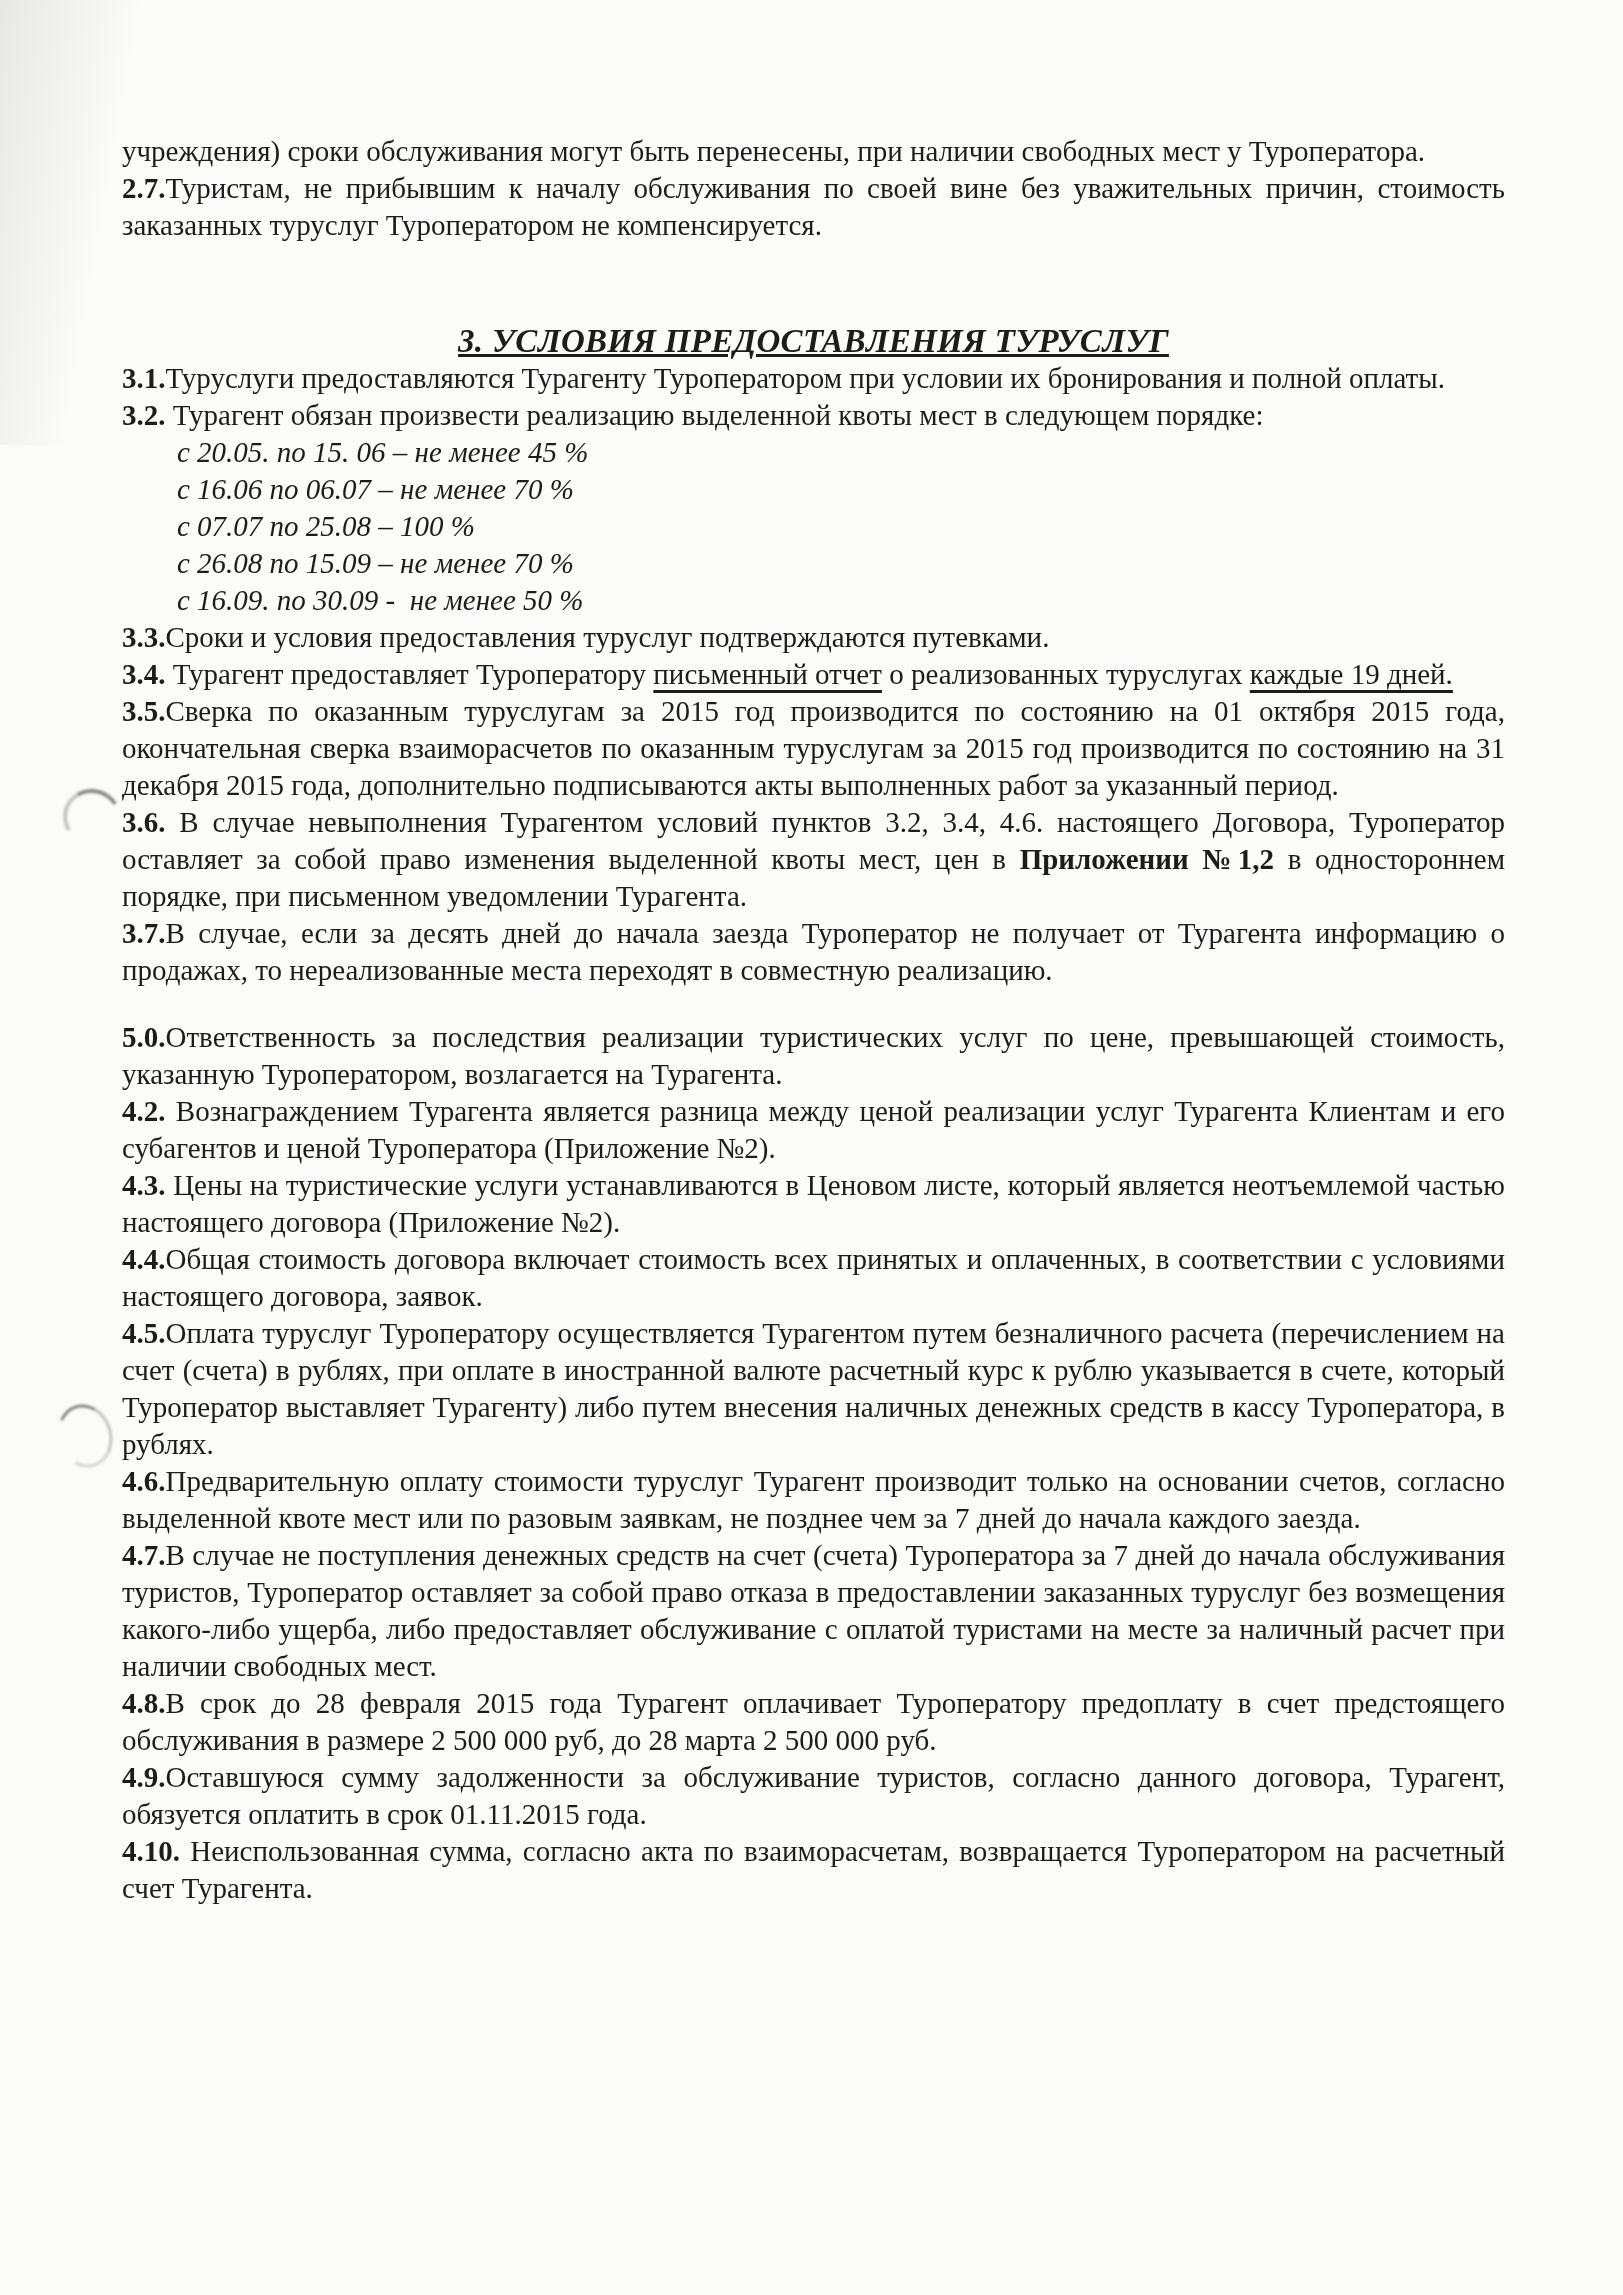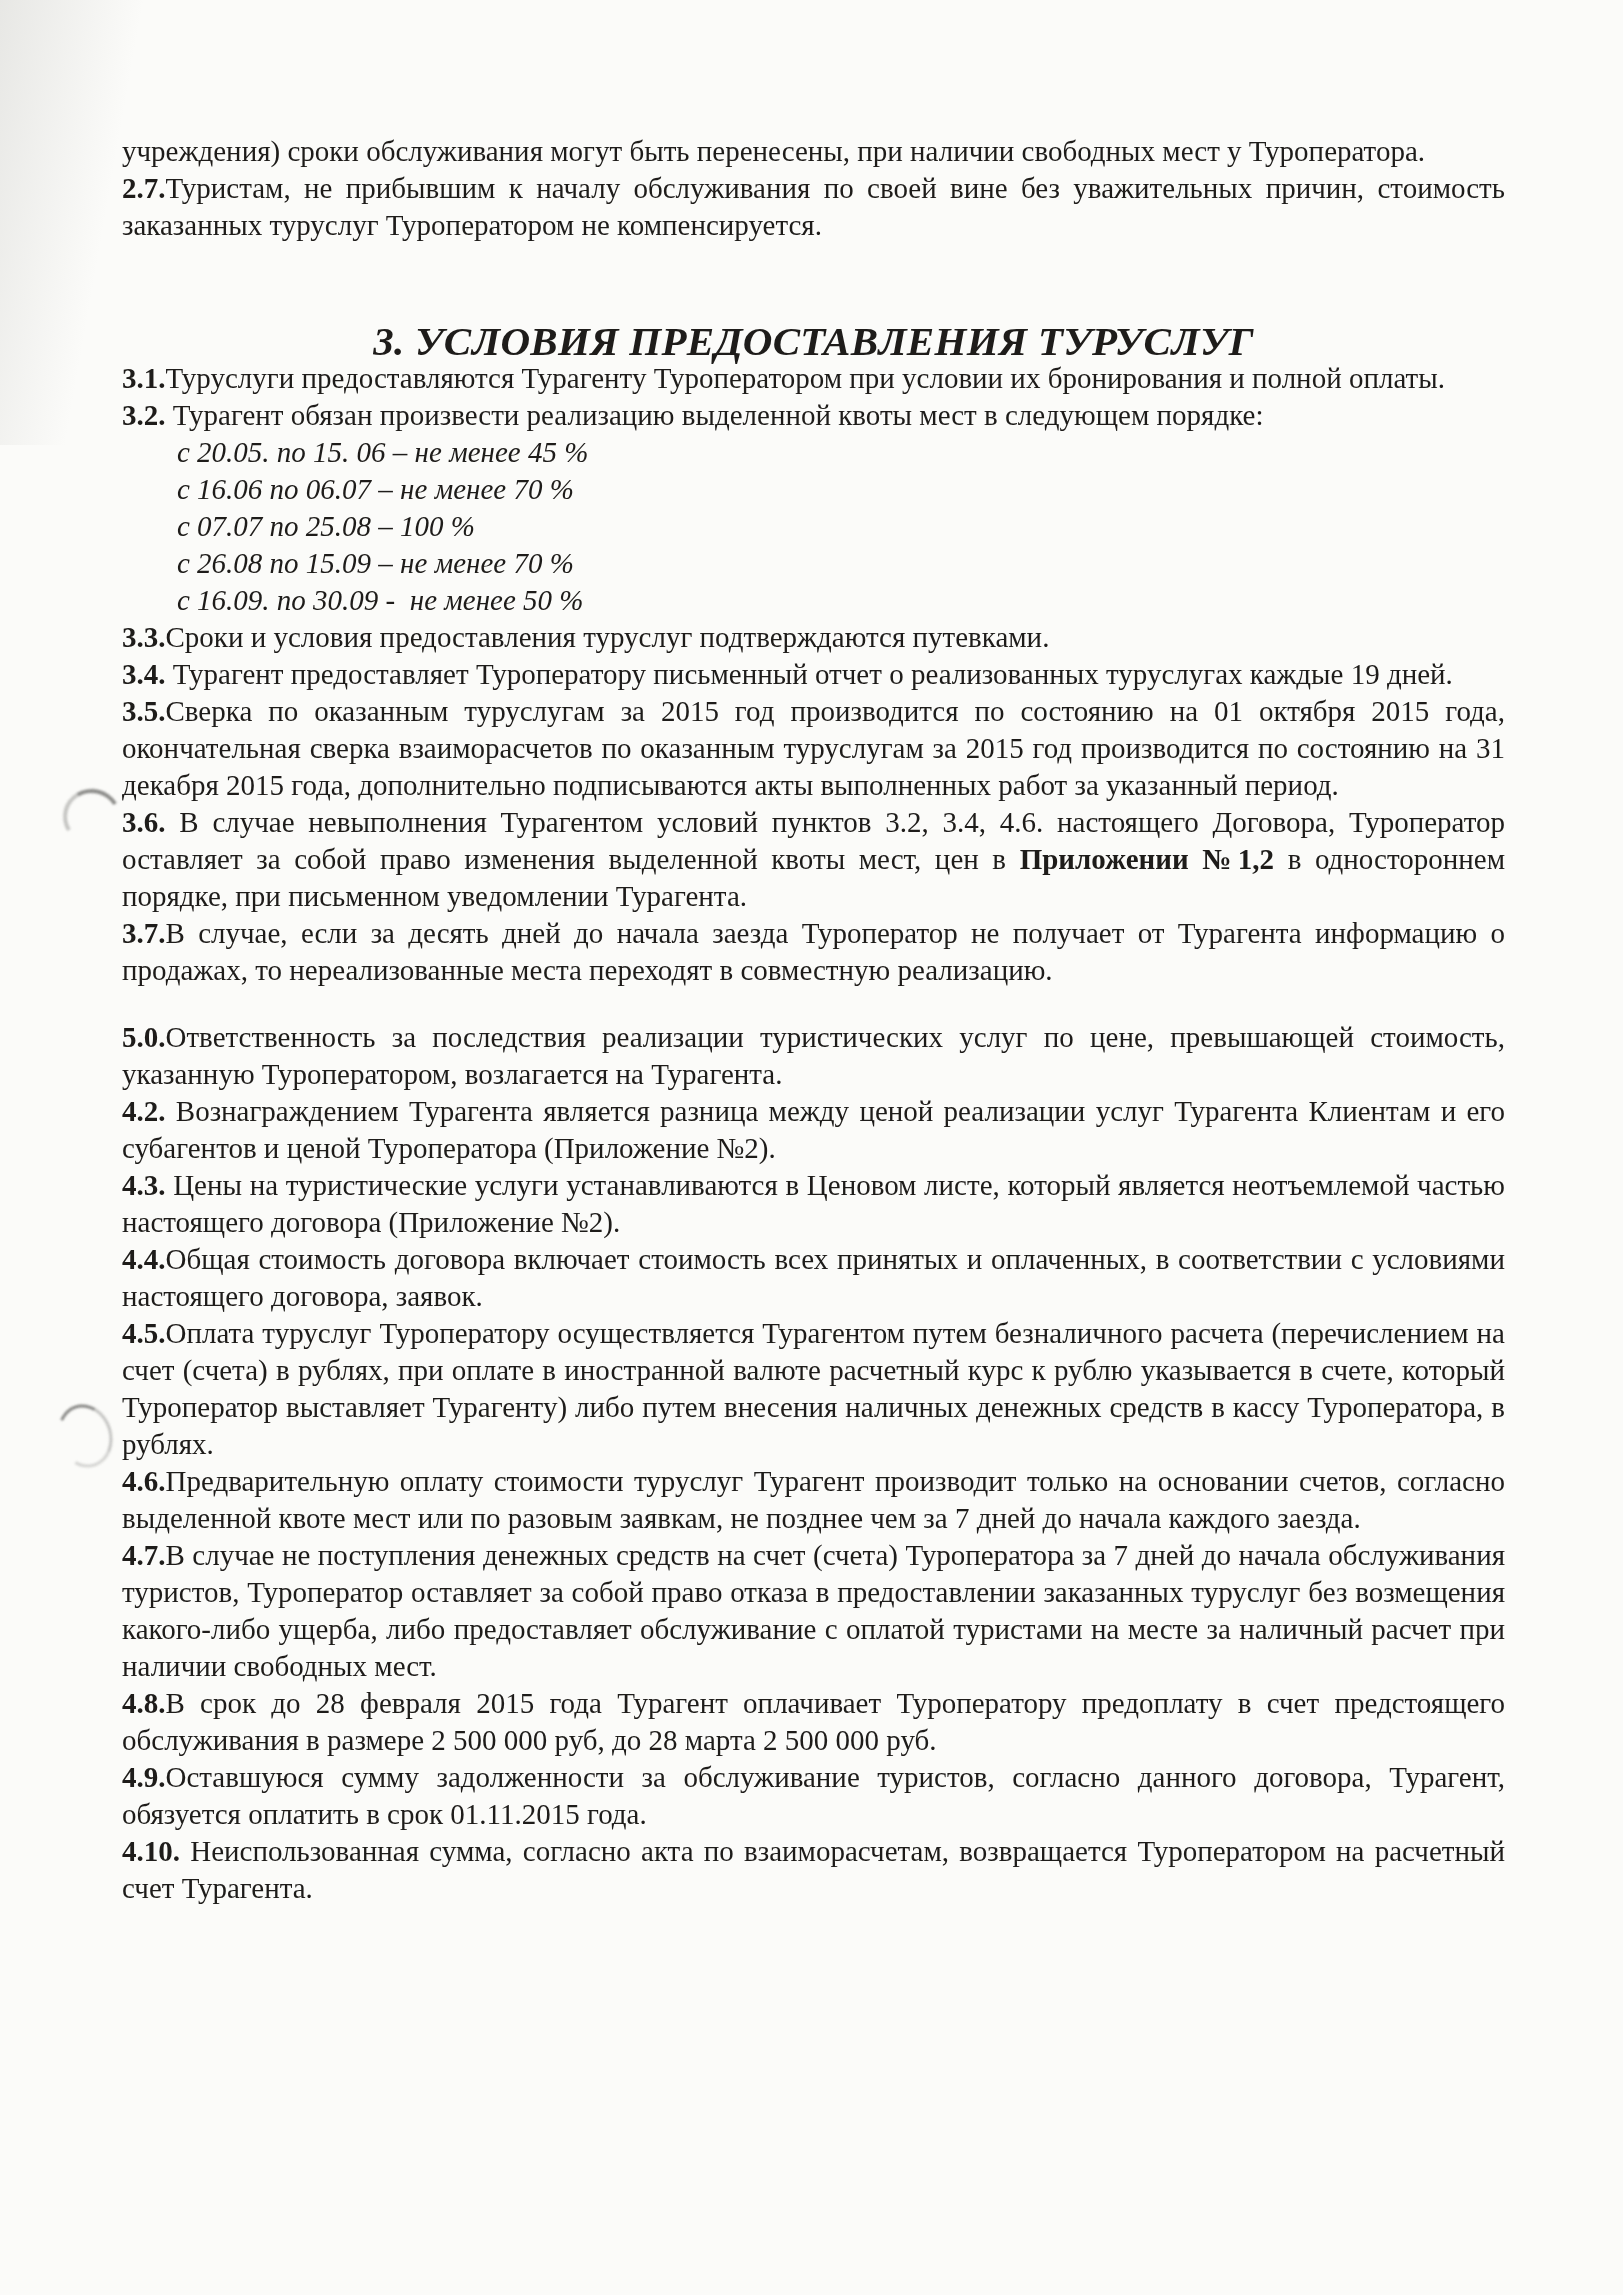--- a/index.html
+++ b/index.html
@@ -21,29 +21,30 @@
     margin:0;
   }
   .li{
     font-size:29px;line-height:37px;
     padding-left:55px;
     white-space:pre-wrap;
     margin:0;
     font-style:italic;
   }
   .h{
-    font-size:41px;line-height:37px;
+    font-size:33px;line-height:37px;
     font-weight:700;font-style:italic;
     text-align:center;
     white-space:pre-wrap;
     margin:0;
     letter-spacing:0.3px;
+    text-decoration:underline;
   }
   .b{font-weight:700;}
-  .u{text-decoration-thickness:2.6px;text-underline-offset:5.9px;}
+  .u{text-decoration:underline;text-decoration-thickness:2.6px;text-underline-offset:5.9px;}
   
   .edge-shade{
     position:absolute;left:0;top:0;width:154px;height:445px;
     background:linear-gradient(100deg,rgba(175,175,170,.26),rgba(175,175,170,0) 62%);
     pointer-events:none;
   }
   .corner-mark{
     position:absolute;right:0;top:0;width:15.7px;height:8.5px;
     background:repeating-linear-gradient(180deg,#2b2b2b 0 2px,#8a8a8a 2px 3.3px);
   }

